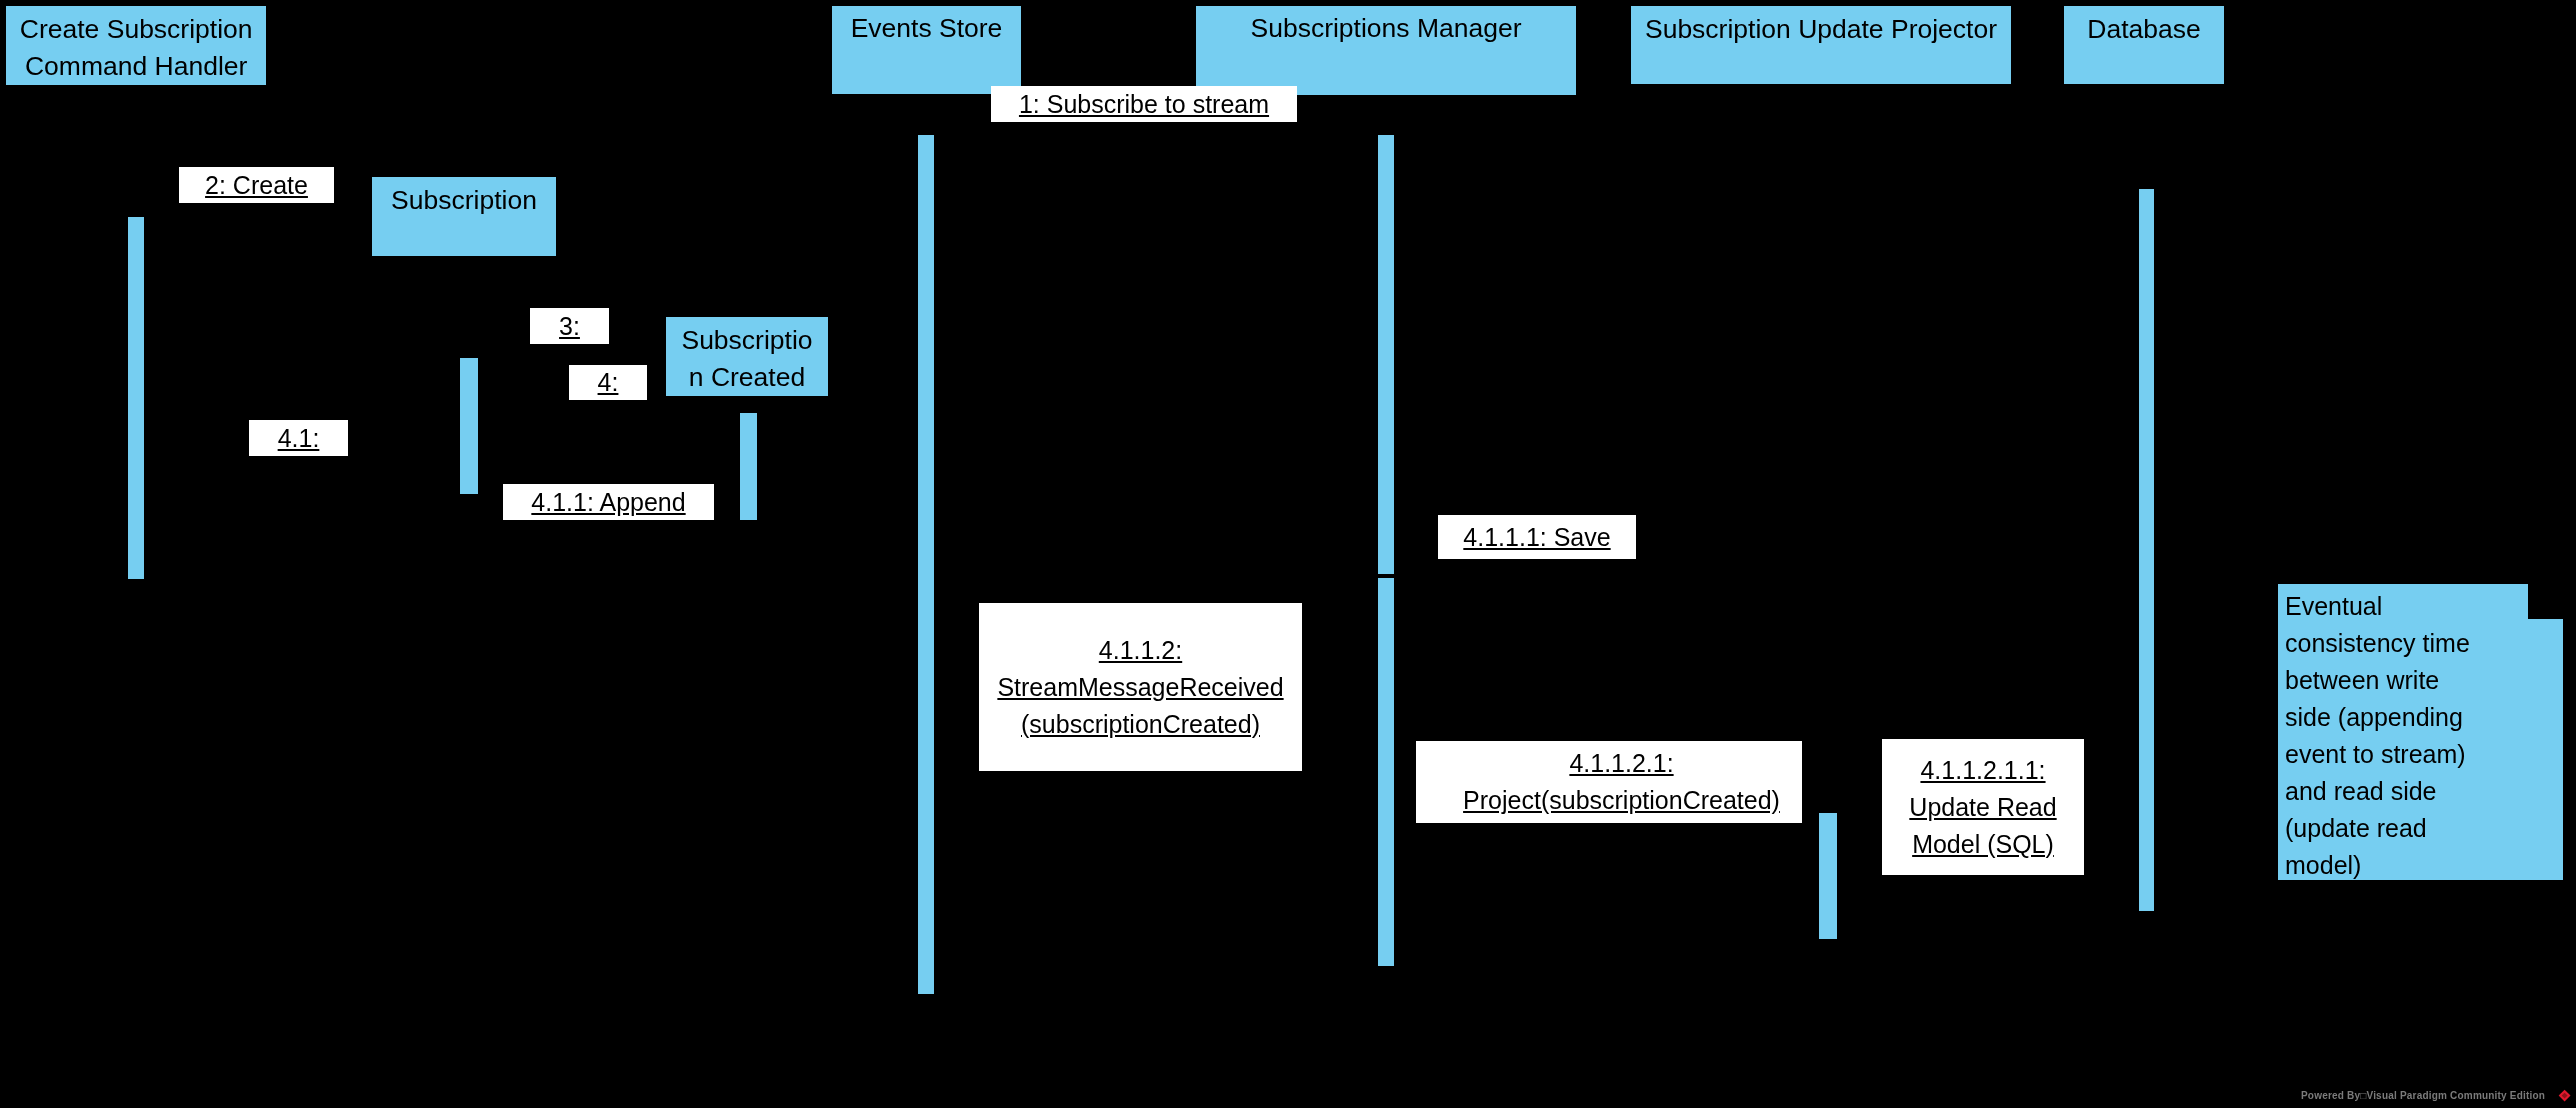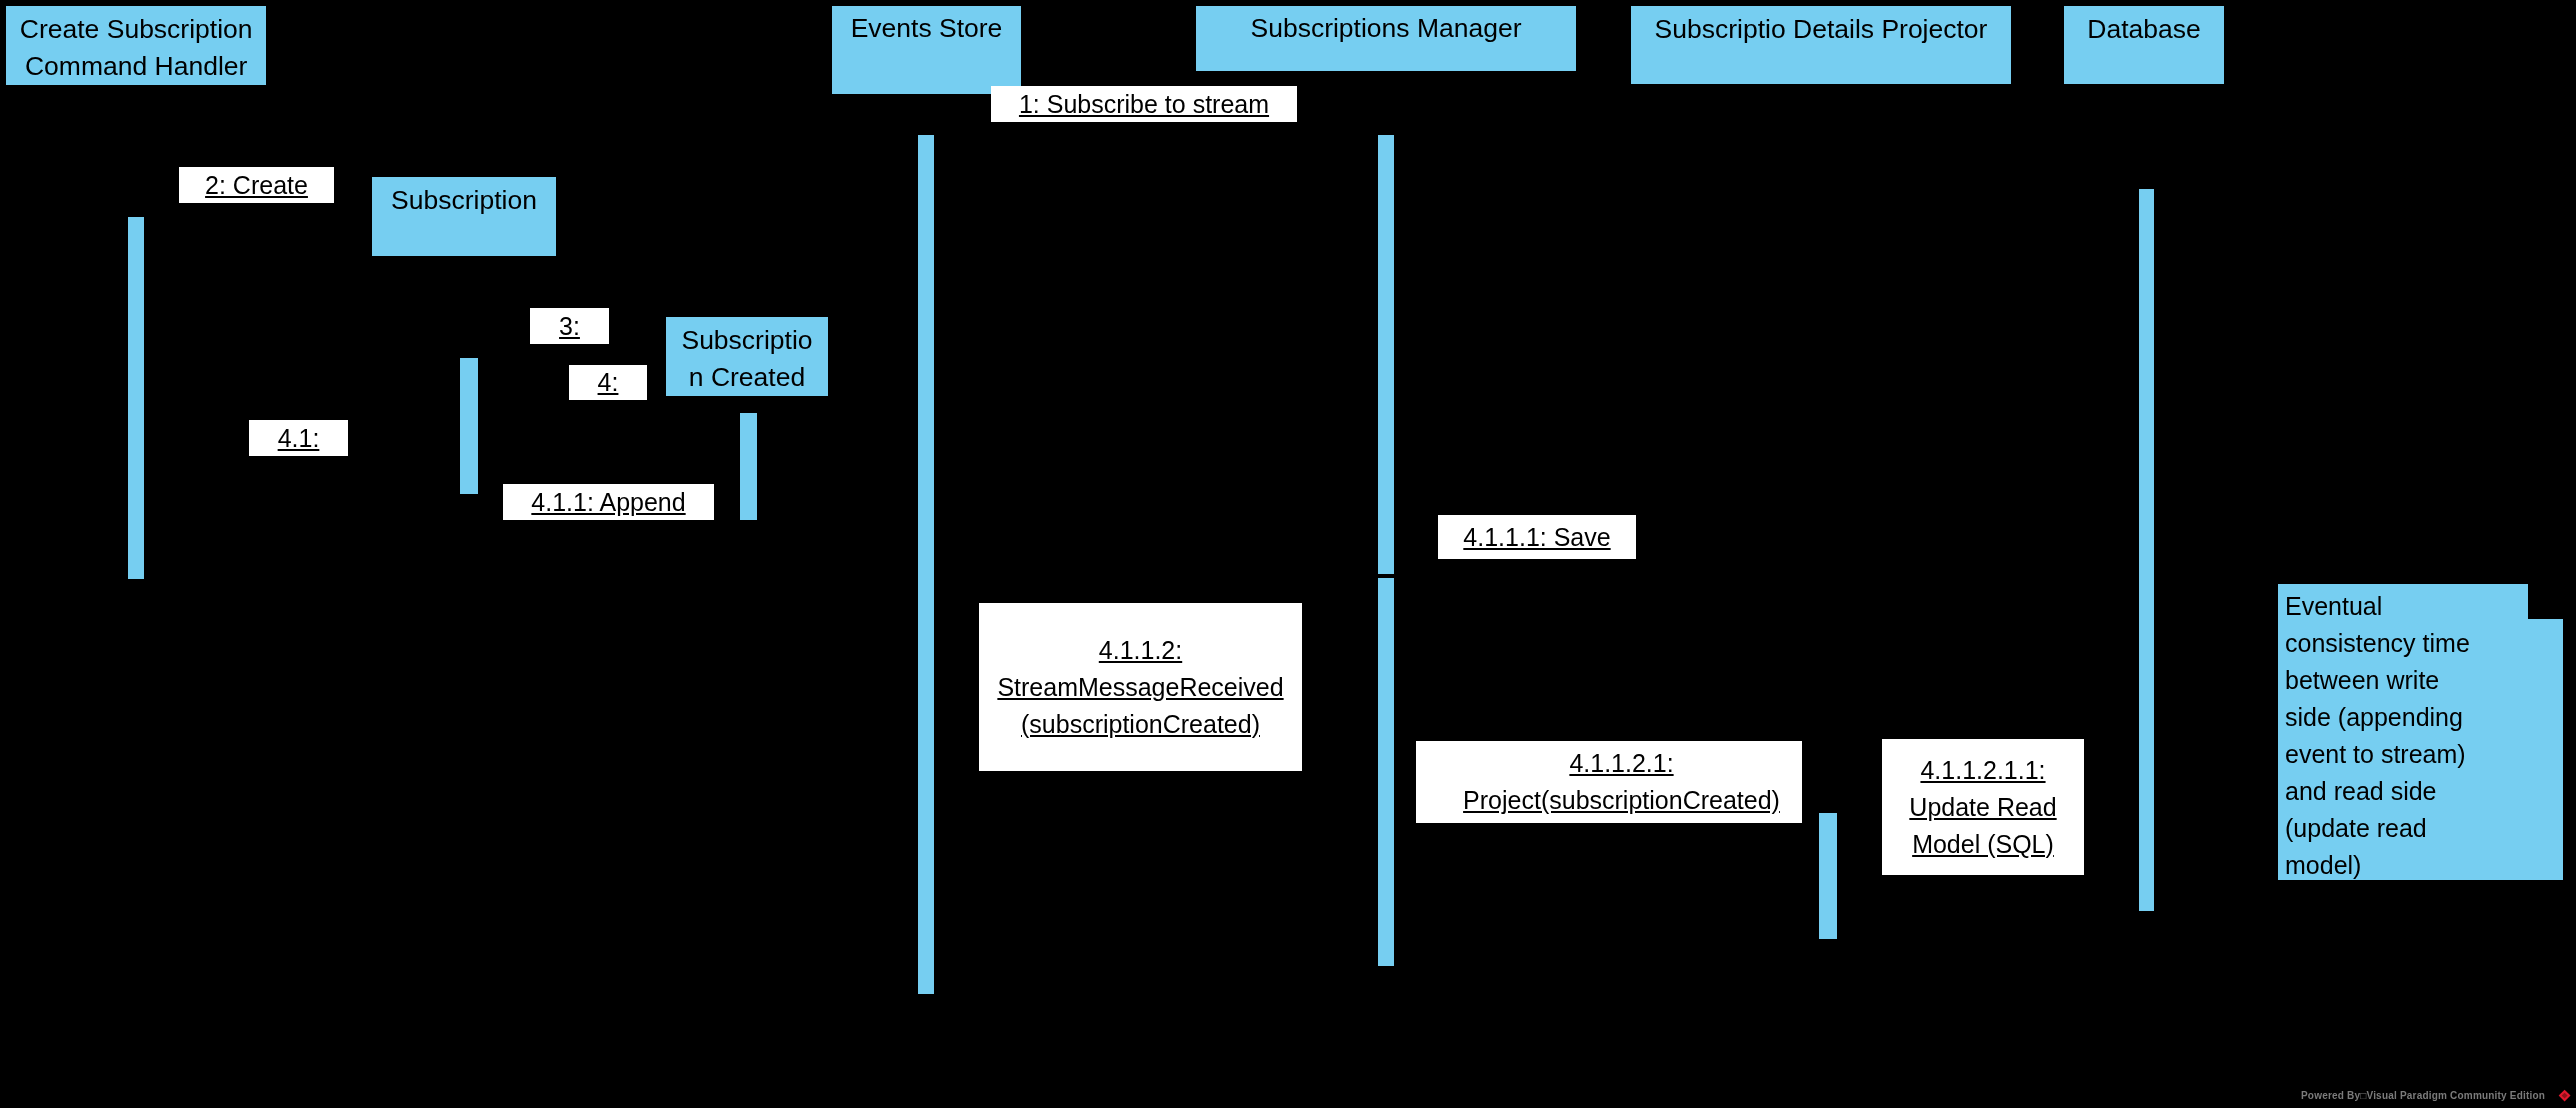--- a/index.html
+++ b/index.html
@@ -43,21 +43,21 @@
     position:absolute; right:4.7px; bottom:6.2px;
     display:flex; align-items:center; gap:13px;
     color:var(--footer-text); font-size:10px; font-weight:bold; letter-spacing:0.2px;
     white-space:nowrap;
   }
   .vp-logo{width:13.2px;height:13.2px;display:block;}
 
   
   #actor-csch{left:6.2px;   top:6.2px; width:260px; height:79px;}
   #actor-es  {left:832px;top:5.5px; width:189px; height:88px;}
-  #actor-sm  {left:1196px;top:5.5px; width:380px; height:65px;}
+  #actor-sm  {left:1196px;top:5.5px; width:380px; height:89px;}
   #actor-sdp {left:1631px;top:6.2px; width:380px; height:78px;}
   #actor-db  {left:2064px;top:6.2px; width:160px; height:78px;}
   
   #obj-subscription        {left:372px; top:177px; width:184px; height:79px;}
   #obj-subscription-created{left:666px; top:317px; width:162px; height:79px;}
   
   #bar-csch {left:128px; top:217px; width:15.6px; height:362px;}
   #bar-sub  {left:460px; top:358px; width:18px; height:136px;}
   #bar-subc {left:740px; top:413px; width:17px; height:107px;}
   #bar-es   {left:918px;top:135px; width:16.4px; height:859px;}
@@ -86,21 +86,21 @@
     <div>Create Subscription</div>
     <div>Command Handler</div>
   </div>
   <div class="shape" id="actor-es">
     <div>Events Store</div>
   </div>
   <div class="shape" id="actor-sm">
     <div>Subscriptions Manager</div>
   </div>
   <div class="shape" id="actor-sdp">
-    <div>Subscriptio Details Projector</div>
+    <div>Subscription Update Projector</div>
   </div>
   <div class="shape" id="actor-db">
     <div>Database</div>
   </div>
 
   <div class="shape" id="obj-subscription">
     <div>Subscription</div>
   </div>
   <div class="shape" id="obj-subscription-created">
     <div>Subscriptio</div>

